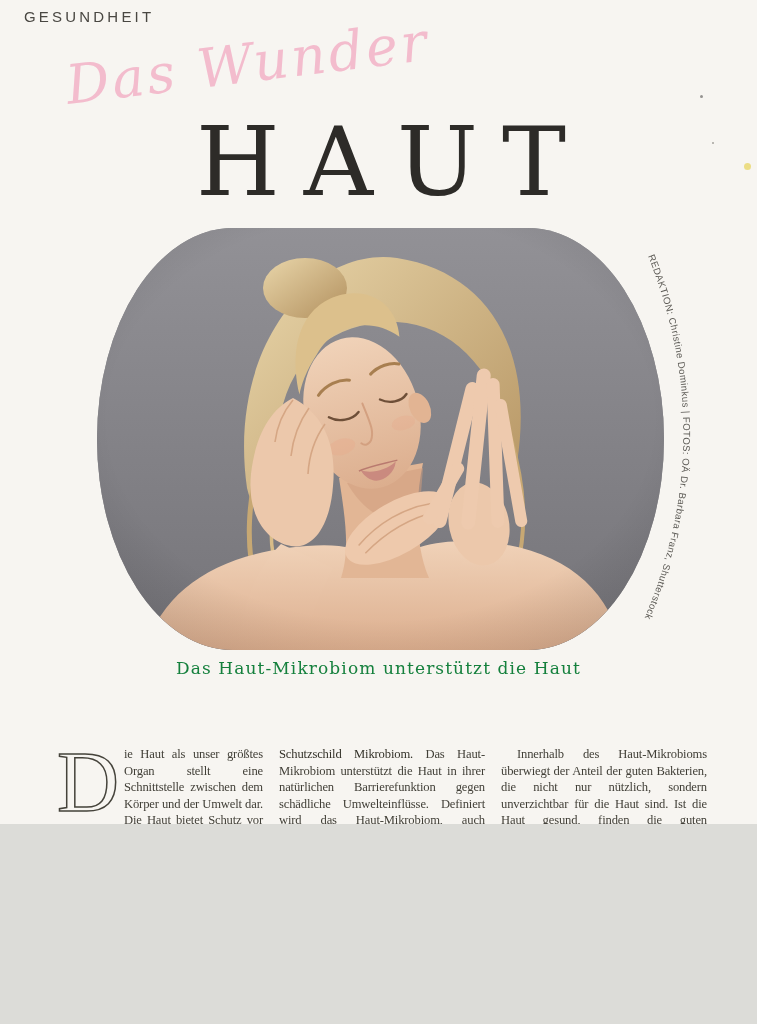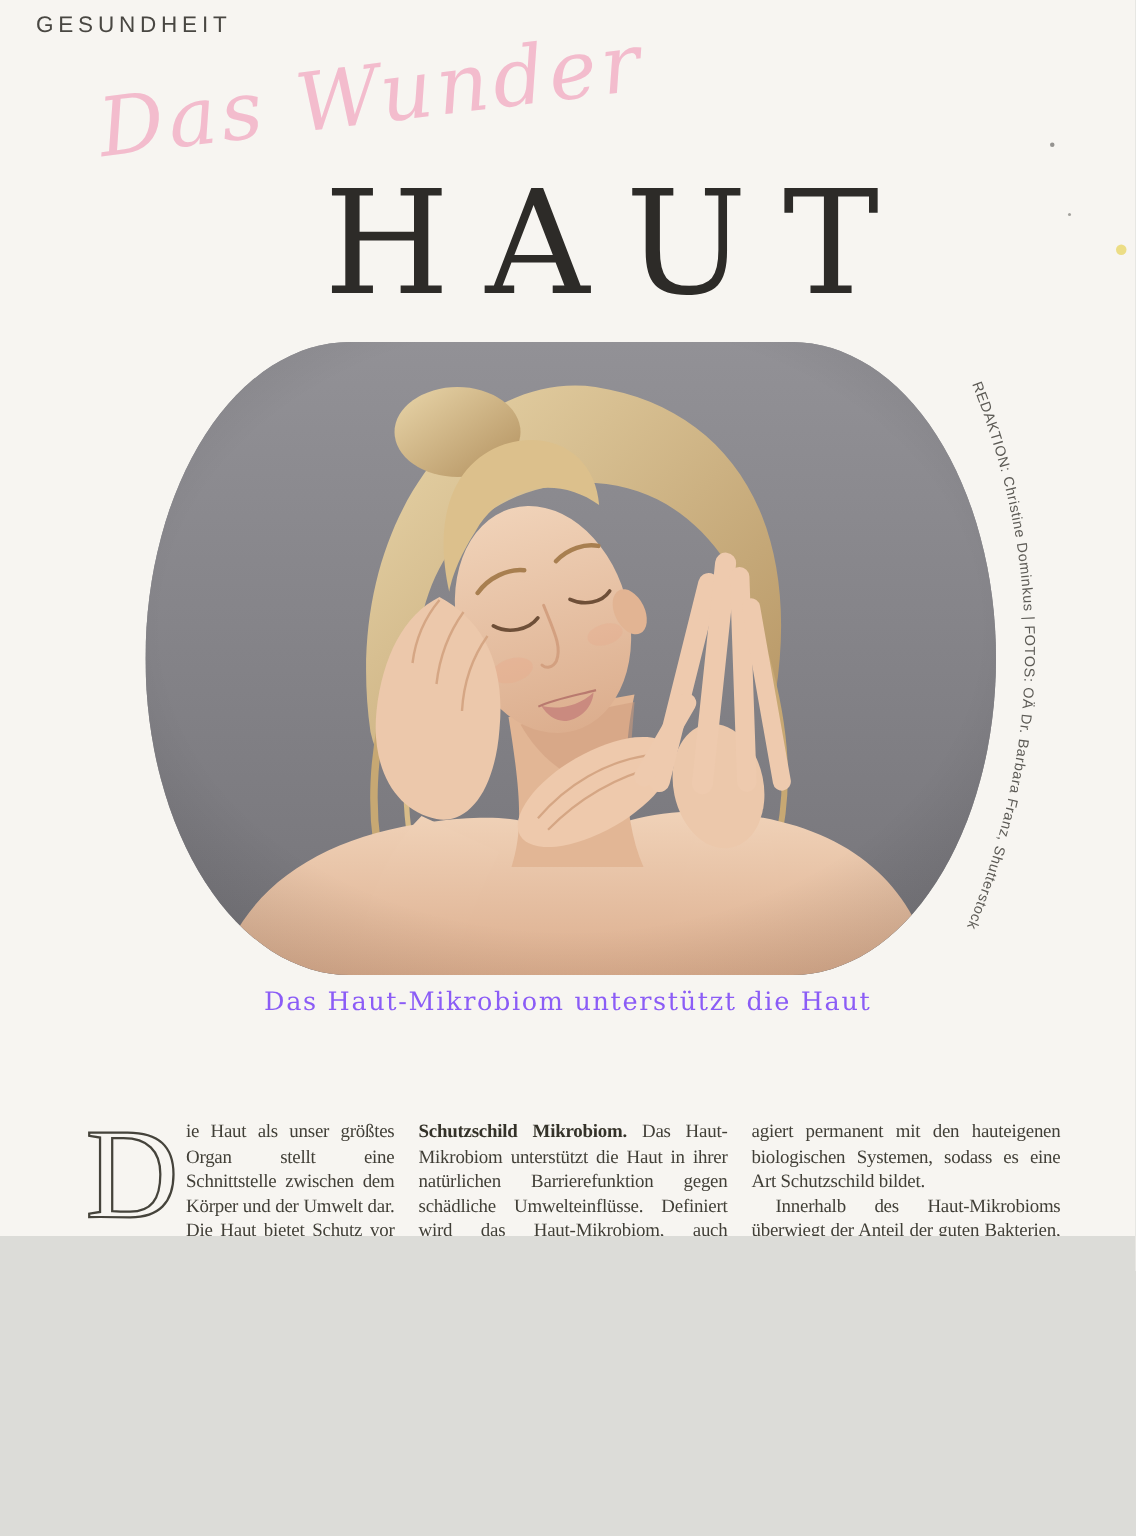--- a/index.html
+++ b/index.html
@@ -21,21 +21,21 @@
     position:absolute;left:70px;top:54px;
     font-family:"DejaVu Serif",serif;font-style:italic;
     font-size:54px;color:#f3bccd;letter-spacing:3px;
     transform:rotate(-7deg);transform-origin:left bottom;
     white-space:nowrap;
   }
   .main-title{
     position:absolute;left:196px;top:112px;
     font-family:"DejaVu Serif",serif;
     font-size:96px;line-height:100px;letter-spacing:24px;
-    color:#2d2b28;white-space:nowrap;margin-left:20px;
+    color:#2d2b28;white-space:nowrap;
   }
   
   .photo{
     position:absolute;left:97px;top:228px;width:567px;height:422px;
     border-radius:24% / 50%;
     overflow:hidden;
     background:#8a898d;
   }
   .photo svg{display:block;}
   .credit-svg{
@@ -45,21 +45,21 @@
   .credit-svg text{
     font-family:"Liberation Sans",sans-serif;
     font-size:9.6px;letter-spacing:.4px;fill:#5c5a55;
   }
   
   .caption{
     position:absolute;left:0;right:0;top:656px;
     text-align:center;
     font-family:"DejaVu Serif",serif;
     font-size:17px;line-height:25px;letter-spacing:1.1px;
-    color:#8b5cf6;
+    color:#15803d;
   }
   
   .cols{
     position:absolute;left:57px;top:746px;width:650px;height:246px;
     display:flex;gap:16px;
     font-size:12.6px;line-height:16.5px;letter-spacing:-0.15px;
     text-align:justify;color:#413f37;
     overflow:hidden;
   }
   .col{flex:1;min-width:0;}
@@ -70,21 +70,21 @@
     font-family:"Liberation Serif",serif;
     font-size:86px;line-height:66px;
     height:66px;width:60px;
     margin:3px 7px 0 0;
     color:transparent;
     -webkit-text-stroke:1.5px #45433b;
   }
   @supports not (-webkit-text-stroke:1px black){
     .dropcap{color:#45433b;}
   }
-  .subhead{font-weight:bold;color:#343229;margin-top:16px;}
+  .subhead{font-weight:normal;color:#343229;margin-top:16px;}
   
   .footer{
     position:absolute;left:0;right:0;top:966px;
     text-align:center;
   }
   .footer .rule{
     display:block;width:38px;height:1px;background:#97958f;
     margin:0 auto 4px auto;
   }
   .page-number{
@@ -201,21 +201,20 @@
         <span class="dropcap">D</span><span>ie Haut als unser größtes Organ stellt eine Schnittstelle zwischen dem Körper und der Umwelt dar. Die Haut bietet Schutz vor Hitze, Kälte, UV-Licht, Krankheitserregern und Verletzungen. Sie reguliert die Körpertemperatur durch Schwitzen und den Wasserhaushalt des Körpers. Sie kann Wasser und Fett speichern und Vitamin D bilden. Darüber hinaus bildet sie eine wichtige mikrobielle Umgebung: das Mikrobiom, ein ausgeklügeltes Ökosystem auf unserer Hautoberfläche.</span>
       </p>
     </div>
     <div class="col">
       <p>
         <span class="subhead">Schutzschild Mikrobiom.</span>
         <span>Das Haut-Mikrobiom unterstützt die Haut in ihrer natürlichen Barrierefunktion gegen schädliche Umwelteinflüsse. Definiert wird das Haut-Mikrobiom, auch Hautflora genannt, als die Gesamtheit aller Mikroorganismen auf der Haut. Milliarden dieser Mikroorganismen besiedeln die Hautoberfläche und leben mit der Haut in symbiotischer Lebensgemeinschaft. Das Hautmikrobiom besteht aus Pilzen, Viren, Urbakterien, aber vor allem aus einer riesigen Vielzahl von verschiedenen Bakterien. Es inter-</span>
       </p>
     </div>
     <div class="col">
-      <p>agiert permanent mit den hauteigenen biologischen Systemen, sodass es eine Art Schutzschild bildet.</p>
       <p class="indent">Innerhalb des Haut-Mikrobioms überwiegt der Anteil der guten Bakterien, die nicht nur nützlich, sondern unverzichtbar für die Haut sind. Ist die Haut gesund, finden die guten Mikroorganismen ideale Lebensbedingungen vor. „Damit das empfindliche Gleichgewicht des Haut-Mikrobioms erhalten bleibt, ist es wichtig, die Haut sanft zu reinigen, ohne den Säureschutzmantel und pH-Wert der Haut zu zerstören,</p>
     </div>
   </div>
 
   <div class="footer">
     <span class="rule"></span>
     <span class="page-number">136</span>
   </div>
 
   <span class="speck yellow"></span>

